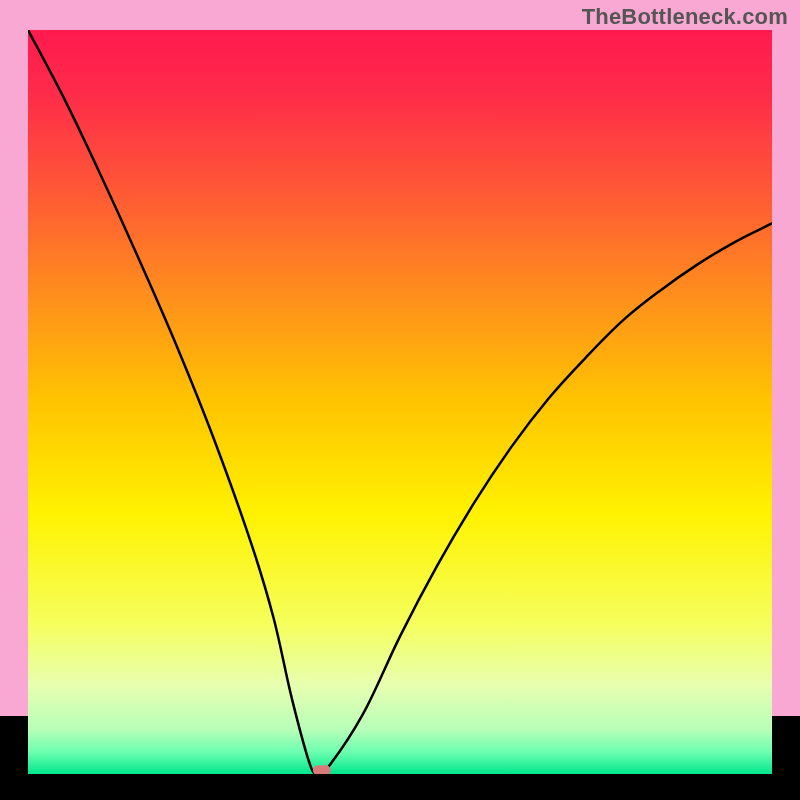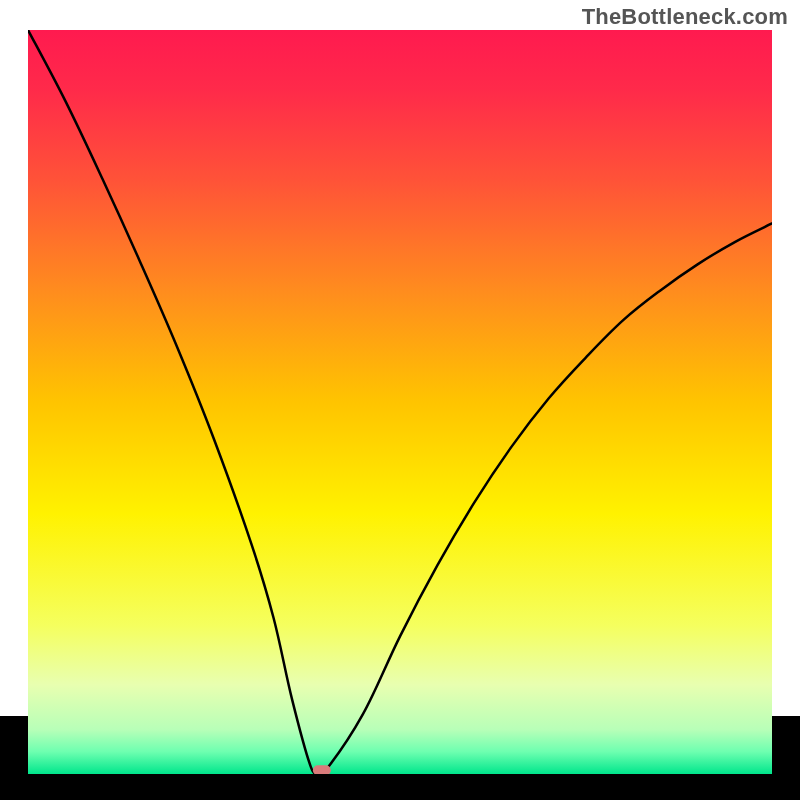--- a/index.html
+++ b/index.html
@@ -8,21 +8,21 @@
     width: 800px;
     height: 800px;
     overflow: hidden;
     font-family: Arial, Helvetica, sans-serif;
     background: #000;
   }
   .frame {
     position: relative;
     width: 800px;
     height: 716px;
-    background: #ffffff;
+    background: #f9a8d4;
   }
   .watermark {
     position: absolute;
     top: 4px;
     right: 12px;
     color: #555;
     font-size: 22px;
     font-weight: bold;
     z-index: 10;
     letter-spacing: 0.2px;

